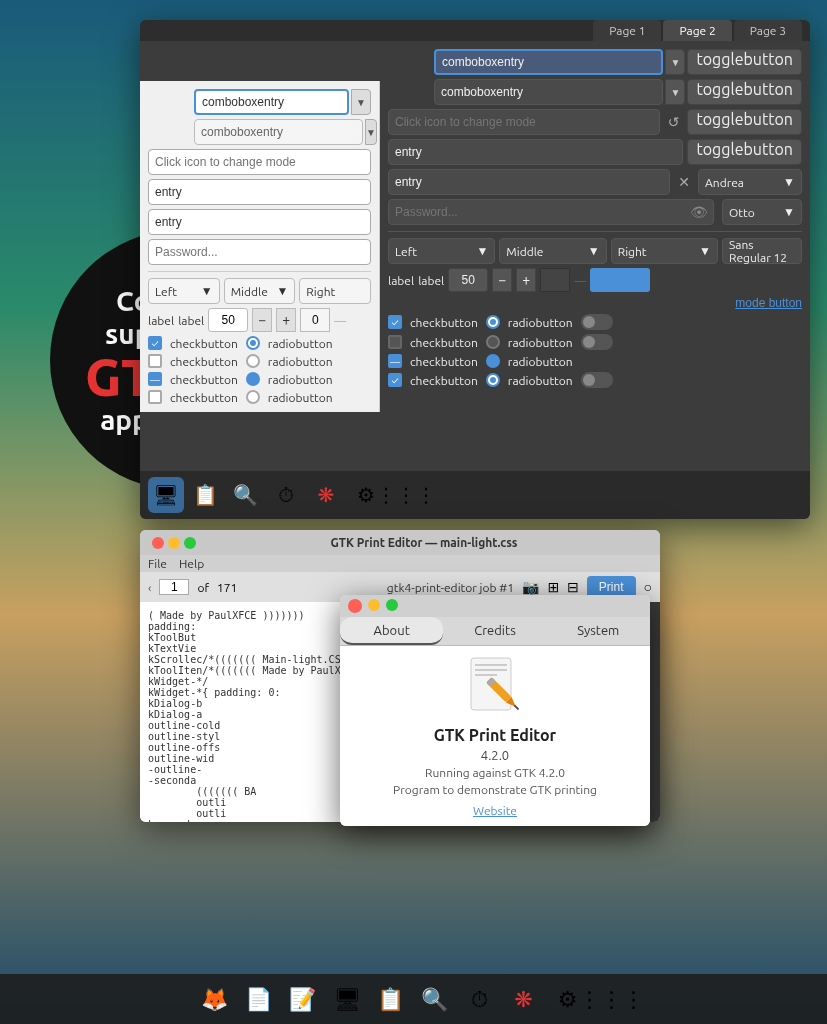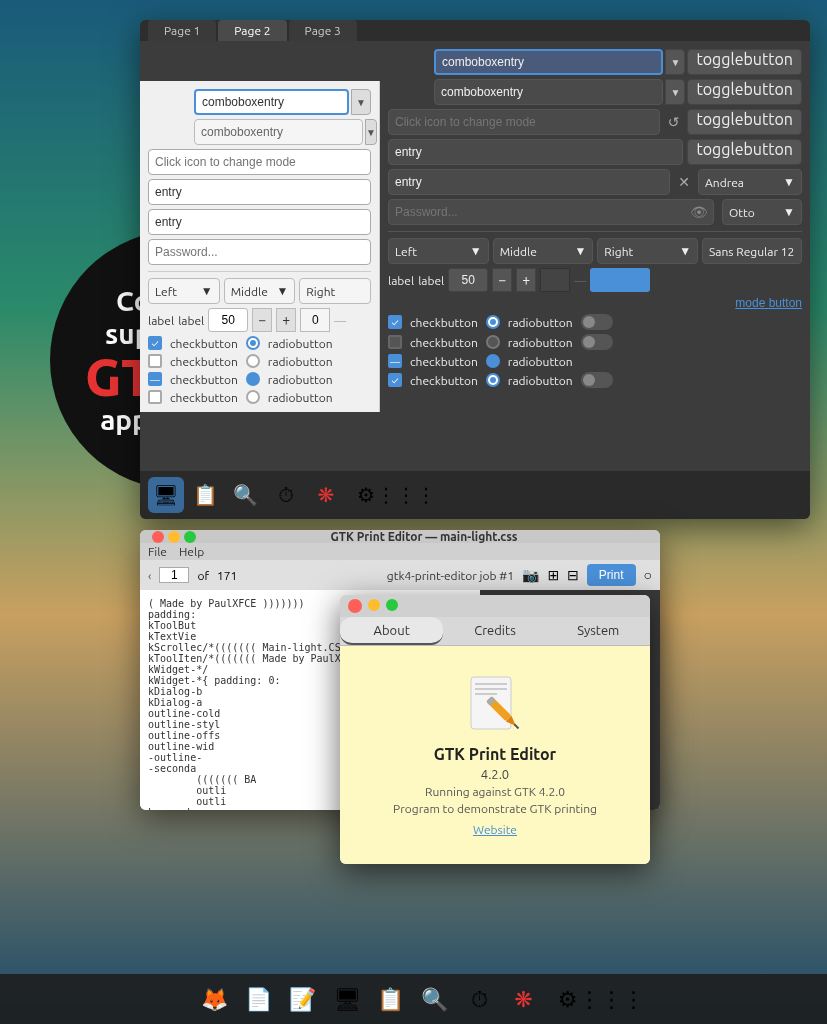--- a/index.html
+++ b/index.html
@@ -62,21 +62,21 @@
       left: 140px;
       width: 670px;
       background: #3c3c3c;
       border-radius: 6px;
       overflow: hidden;
       z-index: 20;
       box-shadow: 0 8px 32px rgba(0,0,0,0.5);
     }
     .gtk-demo-tabs {
       display: flex;
-      justify-content: flex-start;
+      justify-content: flex-end;
       gap: 2px;
       padding: 0 8px;
       background: #2d2d2d;
     }
     .gtk-tab {
       padding: 4px 16px;
       font-size: 12px;
       color: #ccc;
       border-radius: 4px 4px 0 0;
       background: #3a3a3a;
@@ -367,21 +367,21 @@
       left: 140px;
       width: 520px;
       background: #e8e8e8;
       border-radius: 6px;
       overflow: hidden;
       z-index: 20;
       box-shadow: 0 8px 32px rgba(0,0,0,0.5);
     }
     .print-editor-titlebar {
       background: #c8c8c8;
-      padding: 0 12px;
+      padding: 6px 12px;
       display: flex;
       align-items: center;
       gap: 4px;
     }
     .win-btn {
       width: 12px; height: 12px;
       border-radius: 50%;
     }
     .win-title {
       flex: 1;
@@ -468,23 +468,23 @@
       font-size: 13px;
       cursor: pointer;
       color: #333;
       border-radius: 12px;
     }
     .about-tab.active {
       background: #e8e8e8;
       border-bottom: 2px solid #555;
     }
     .about-content {
-      padding: 27px;
+      padding: 8px;
       text-align: center;
-      background: #fef9c3;
+      background: #ffffff;
     }
     .about-icon {
       width: 64px;
       height: 64px;
       margin: 0 auto 8px;
     }
     .about-app-name {
       font-size: 16px;
       font-weight: bold;
       color: #222;
@@ -754,21 +754,21 @@
             <span>▼</span>
         </div>
         <div class="dropdown-btn-dark">
           <span>Middle</span>
             <span>▼</span>
         </div>
         <div class="dropdown-btn-dark">
           <span>Right</span>
             <span>▼</span>
         </div>
-        <div class="dropdown-btn-dark" style="width:100px;flex:none;">
+        <div class="dropdown-btn-dark" style="width:80px;flex:none;">
           <span>Sans Regular 12</span>
         </div>
       </div>
 
       <div class="spinner-row-dark">
         <span>label</span>
         <span>label</span>
         <input class="spin-input" value="50" style="background: rgb(85, 85, 85); color: rgb(238, 238, 238); border-color: rgb(68, 68, 68);">
         <div class="spin-btn" style="background:#555;border-color:#444;color:#eee;">−</div>
         <div class="spin-btn" style="background:#555;border-color:#444;color:#eee;">+</div>

